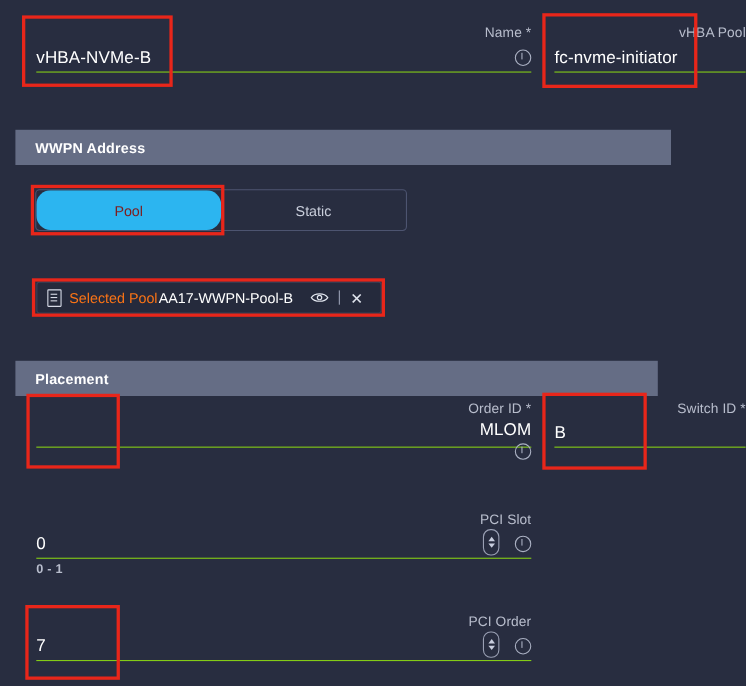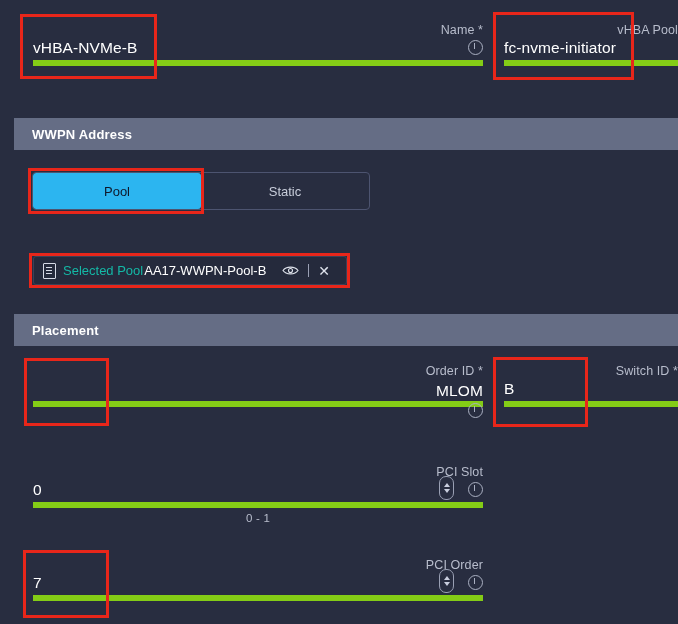--- a/index.html
+++ b/index.html
@@ -30,37 +30,38 @@
     color: #b8bdcc;
     letter-spacing: 0.1px;
     line-height: 16px;
     white-space: nowrap;
     text-align: right;
   }
   .field-value-row {
     display: flex;
     align-items: flex-end;
     height: 28px;
-    border-bottom: 6px solid #84cc16;
+    border-bottom: 1px solid #84cc16;
     box-sizing: border-box;
   }
   .field-value {
     font-size: 15.5px;
     color: #ffffff;
     line-height: 24px;
     white-space: nowrap;
     flex: 1 1 auto;
     letter-spacing: 0.1px;
   }
   .helper {
     font-size: 11.5px;
     color: #b8bdcc;
-    text-align: center;
+    text-align: left;
     margin-top: 4px;
     letter-spacing: 0.2px;
+    font-weight: bold;
   }
 
   
   .info-icon {
     width: 13px;
     height: 13px;
     border-radius: 50%;
     border: 1px solid #aab0c2;
     display: inline-flex;
     align-items: center;
@@ -147,22 +148,22 @@
   }
   .toggle-btn {
     display: flex;
     align-items: center;
     justify-content: center;
     font-size: 13px;
     box-sizing: border-box;
   }
   .toggle-btn.active {
     background: #2cb5f0;
-    color: #0f172a;
-    border-radius: 3px;
+    color: #7f1d1d;
+    border-radius: 13px;
   }
   .toggle-btn.inactive {
     color: #c8cdda;
     background: transparent;
   }
 
   
   .pool-label {
     position: absolute;
     font-size: 12.5px;
@@ -196,21 +197,21 @@
     position: absolute;
     left: 2px;
     top: 3px;
     width: 6px;
     height: 1px;
     background: #d6dae6;
     box-shadow: 0 3px 0 #d6dae6, 0 6px 0 #d6dae6;
   }
   .chip-text {
     font-size: 13px;
-    color: #14b8a6;
+    color: #f97316;
     white-space: nowrap;
   }
   .chip-name {
     font-size: 13px;
     color: #ffffff;
     white-space: nowrap;
     margin-left: 1px;
   }
   .chip-actions {
     display: flex;
@@ -257,21 +258,21 @@
 
   <div class="field" style="left:504px; top:22px; width:174px;">
     <div class="field-label">
       <span>vHBA Pool</span>
     </div>
     <div class="field-value-row" style="width:174px;">
       <div class="field-value">fc-nvme-initiator</div>
     </div>
   </div>
 
-  <div class="section-header" style="left:14px; top:118px; width:664px; height:32px;">
+  <div class="section-header" style="left:14px; top:118px; width:596px; height:32px;">
     <span class="section-header-title">WWPN Address</span>
   </div>
 
   <div class="toggle-group" style="left:32px; top:172px; width:338px; height:38px;">
     <div class="toggle-btn active" style="width:168px; height:36px;">
       <span>Pool</span>
     </div>
     <div class="toggle-btn inactive" style="width:168px; height:36px;">
       <span>Static</span>
     </div>
@@ -287,21 +288,21 @@
         <svg width="17" height="11" viewBox="0 0 17 11">
           <path d="M1 5.5 C4 1, 13 1, 16 5.5 C13 10, 4 10, 1 5.5 Z" fill="none" stroke="#dfe3ec" stroke-width="1.1"></path>
           <circle cx="8.5" cy="5.5" r="2" fill="none" stroke="#dfe3ec" stroke-width="1.1"></circle>
         </svg>
       </span>
       <span class="chip-divider"></span>
       <span class="x-icon">✕</span>
     </span>
   </div>
 
-  <div class="section-header" style="left:14px; top:314px; width:664px; height:32px;">
+  <div class="section-header" style="left:14px; top:328px; width:584px; height:32px;">
     <span class="section-header-title">Placement</span>
   </div>
 
   <div class="field" style="left:33px; top:363px; width:450px;">
     <div class="field-label">
       <span>Order ID *</span>
     </div>
     <div class="field-value-row" style="width:450px;flex-direction:column;">
       <div class="field-value">MLOM</div>
       <span class="info-icon"></span>

